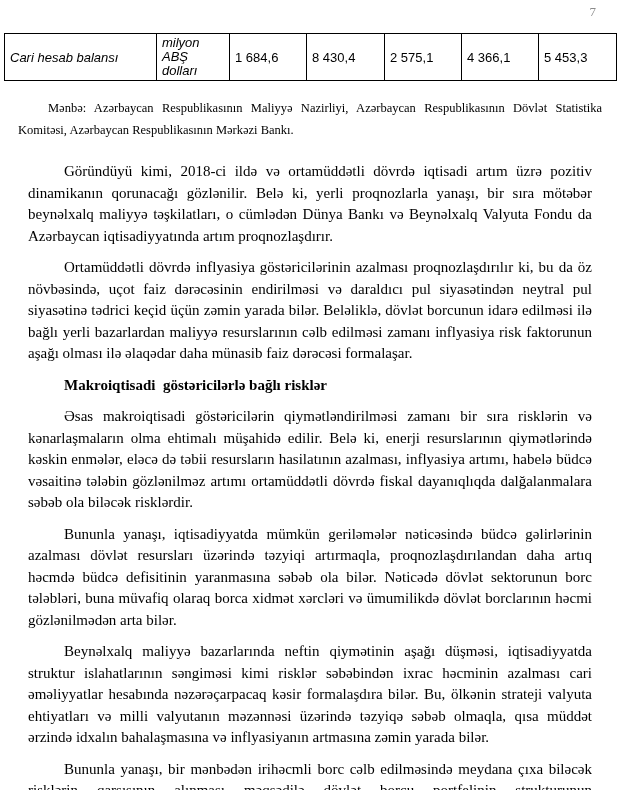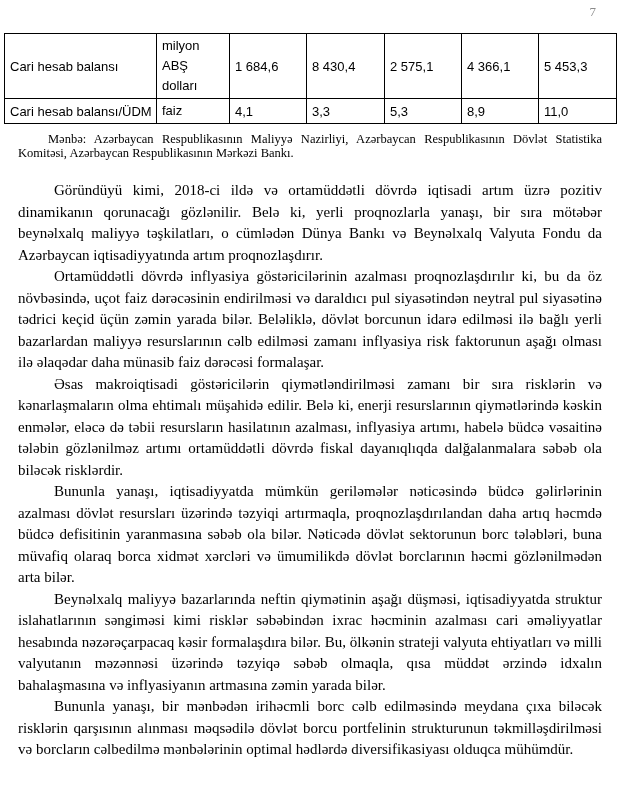--- a/index.html
+++ b/index.html
@@ -32,37 +32,37 @@
   table.data-table td {
     border: 1px solid #000000;
     font-family: "Liberation Sans", sans-serif;
     font-size: 13px;
     padding: 2px 5px;
     vertical-align: middle;
     overflow: hidden;
   }
   tr.row-tall  { height: 47px; }
   tr.row-short { height: 20px; }
-  td.td-label { text-align: left; white-space: nowrap; padding-left: 4px; }
-  td.td-unit  { white-space: pre-line; line-height: 20px; padding-left: 4px; }
+  td.td-label { text-align: left; white-space: nowrap; padding-left: 4px; font-style: italic; }
+  td.td-unit  { font-style: italic; white-space: pre-line; line-height: 14px; padding-left: 4px; }
   td.td-num   { text-align: left; }
   .source-note {
     font-size: 12.5px;
-    line-height: 14px;
+    line-height: 22px;
     text-align: justify;
     text-indent: 30px;
-    margin: 8px 0 0 0;
+    margin: 16px 0 0 0;
   }
   .body-text { margin-top: 20px; }
   .body-text p {
     font-size: 15px;
     line-height: 21.5px;
     text-align: justify;
     text-indent: 36px;
-    margin: 0;
+    margin: 10px;
   }
   .body-text p.section-heading {
     font-weight: bold;
     margin-top: 8px;
     white-space: pre-wrap;
     text-align: left;
   }
 </style>
 </head>
 <body>
@@ -86,36 +86,28 @@
         <td class="td-label">Cari hesab balansı</td>
         <td class="td-unit">milyon
 ABŞ
 dolları</td>
         <td class="td-num">1 684,6</td>
         <td class="td-num">8 430,4</td>
         <td class="td-num">2 575,1</td>
         <td class="td-num">4 366,1</td>
         <td class="td-num">5 453,3</td>
       </tr>
-      <tr class="row-short">
-        <td class="td-label">Cari hesab balansı/ÜDM</td>
-        <td class="td-unit">faiz</td>
-        <td class="td-num">4,1</td>
-        <td class="td-num">3,3</td>
-        <td class="td-num">5,3</td>
-        <td class="td-num">8,9</td>
-        <td class="td-num">11,0</td>
-      </tr>
     </tbody>
   </table>
 
   <p class="source-note">Mənbə: Azərbaycan Respublikasının Maliyyə Nazirliyi, Azərbaycan Respublikasının Dövlət Statistika Komitəsi, Azərbaycan Respublikasının Mərkəzi Bankı.</p>
 
   <div class="body-text">
     <p>Göründüyü kimi, 2018-ci ildə və ortamüddətli dövrdə iqtisadi artım üzrə pozitiv dinamikanın qorunacağı gözlənilir. Belə ki, yerli proqnozlarla yanaşı, bir sıra mötəbər beynəlxalq maliyyə təşkilatları, o cümlədən Dünya Bankı və Beynəlxalq Valyuta Fondu da Azərbaycan iqtisadiyyatında artım proqnozlaşdırır.</p>
     <p>Ortamüddətli dövrdə inflyasiya göstəricilərinin azalması proqnozlaşdırılır ki, bu da öz növbəsində, uçot faiz dərəcəsinin endirilməsi və daraldıcı pul siyasətindən neytral pul siyasətinə tədrici keçid üçün zəmin yarada bilər. Beləliklə, dövlət borcunun idarə edilməsi ilə bağlı yerli bazarlardan maliyyə resurslarının cəlb edilməsi zamanı inflyasiya risk faktorunun aşağı olması ilə əlaqədar daha münasib faiz dərəcəsi formalaşar.</p>
+    <p class="section-heading">Makroiqtisadi  göstəricilərlə bağlı risklər</p>
     <p>Əsas makroiqtisadi göstəricilərin qiymətləndirilməsi zamanı bir sıra risklərin və kənarlaşmaların olma ehtimalı müşahidə edilir. Belə ki, enerji resurslarının qiymətlərində kəskin enmələr, eləcə də təbii resursların hasilatının azalması, inflyasiya artımı, habelə büdcə vəsaitinə tələbin gözlənilməz artımı ortamüddətli dövrdə fiskal dayanıqlıqda dalğalanmalara səbəb ola biləcək risklərdir.</p>
     <p>Bununla yanaşı, iqtisadiyyatda mümkün geriləmələr nəticəsində büdcə gəlirlərinin azalması dövlət resursları üzərində təzyiqi artırmaqla, proqnozlaşdırılandan daha artıq həcmdə büdcə defisitinin yaranmasına səbəb ola bilər. Nəticədə dövlət sektorunun borc tələbləri, buna müvafiq olaraq borca xidmət xərcləri və ümumilikdə dövlət borclarının həcmi gözlənilmədən arta bilər.</p>
     <p>Beynəlxalq maliyyə bazarlarında neftin qiymətinin aşağı düşməsi, iqtisadiyyatda struktur islahatlarının səngiməsi kimi risklər səbəbindən ixrac həcminin azalması cari əməliyyatlar hesabında nəzərəçarpacaq kəsir formalaşdıra bilər. Bu, ölkənin strateji valyuta ehtiyatları və milli valyutanın məzənnəsi üzərində təzyiqə səbəb olmaqla, qısa müddət ərzində idxalın bahalaşmasına və inflyasiyanın artmasına zəmin yarada bilər.</p>
     <p>Bununla yanaşı, bir mənbədən irihəcmli borc cəlb edilməsində meydana çıxa biləcək risklərin qarşısının alınması məqsədilə dövlət borcu portfelinin strukturunun təkmilləşdirilməsi və borcların cəlbedilmə mənbələrinin optimal hədlərdə diversifikasiyası olduqca mühümdür.</p>
   </div>
 
 </div>
 
 </body></html>

